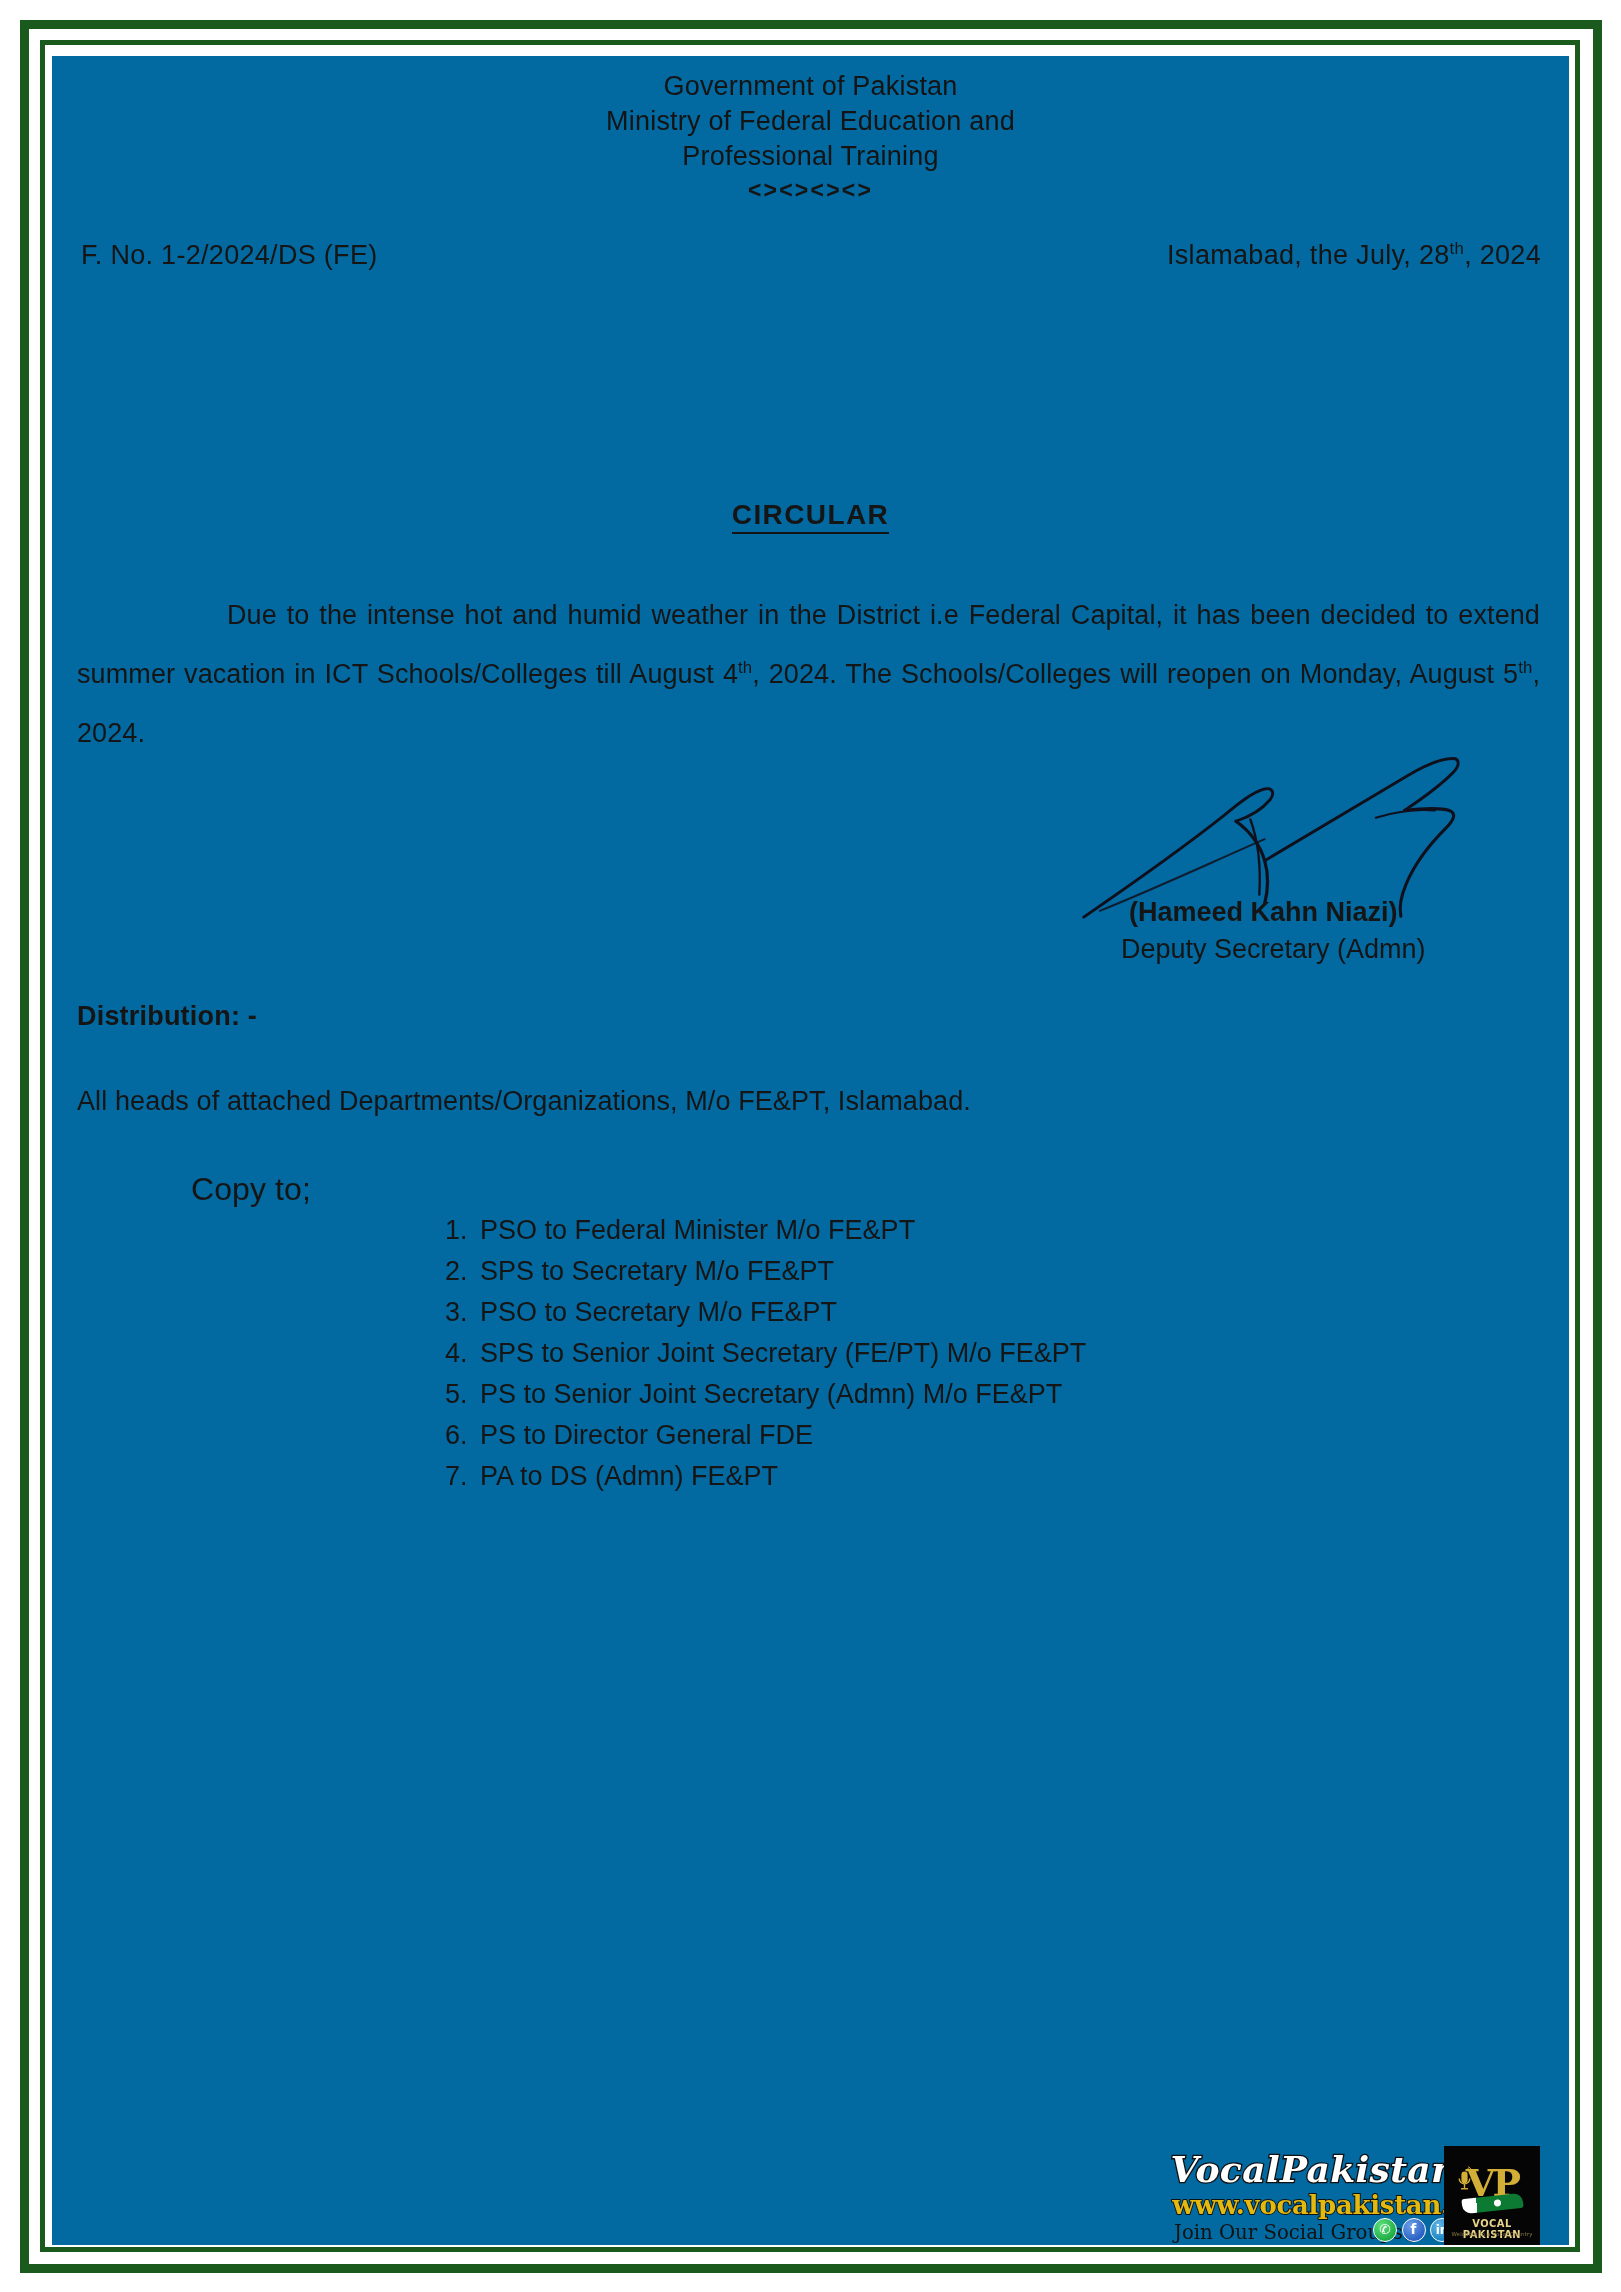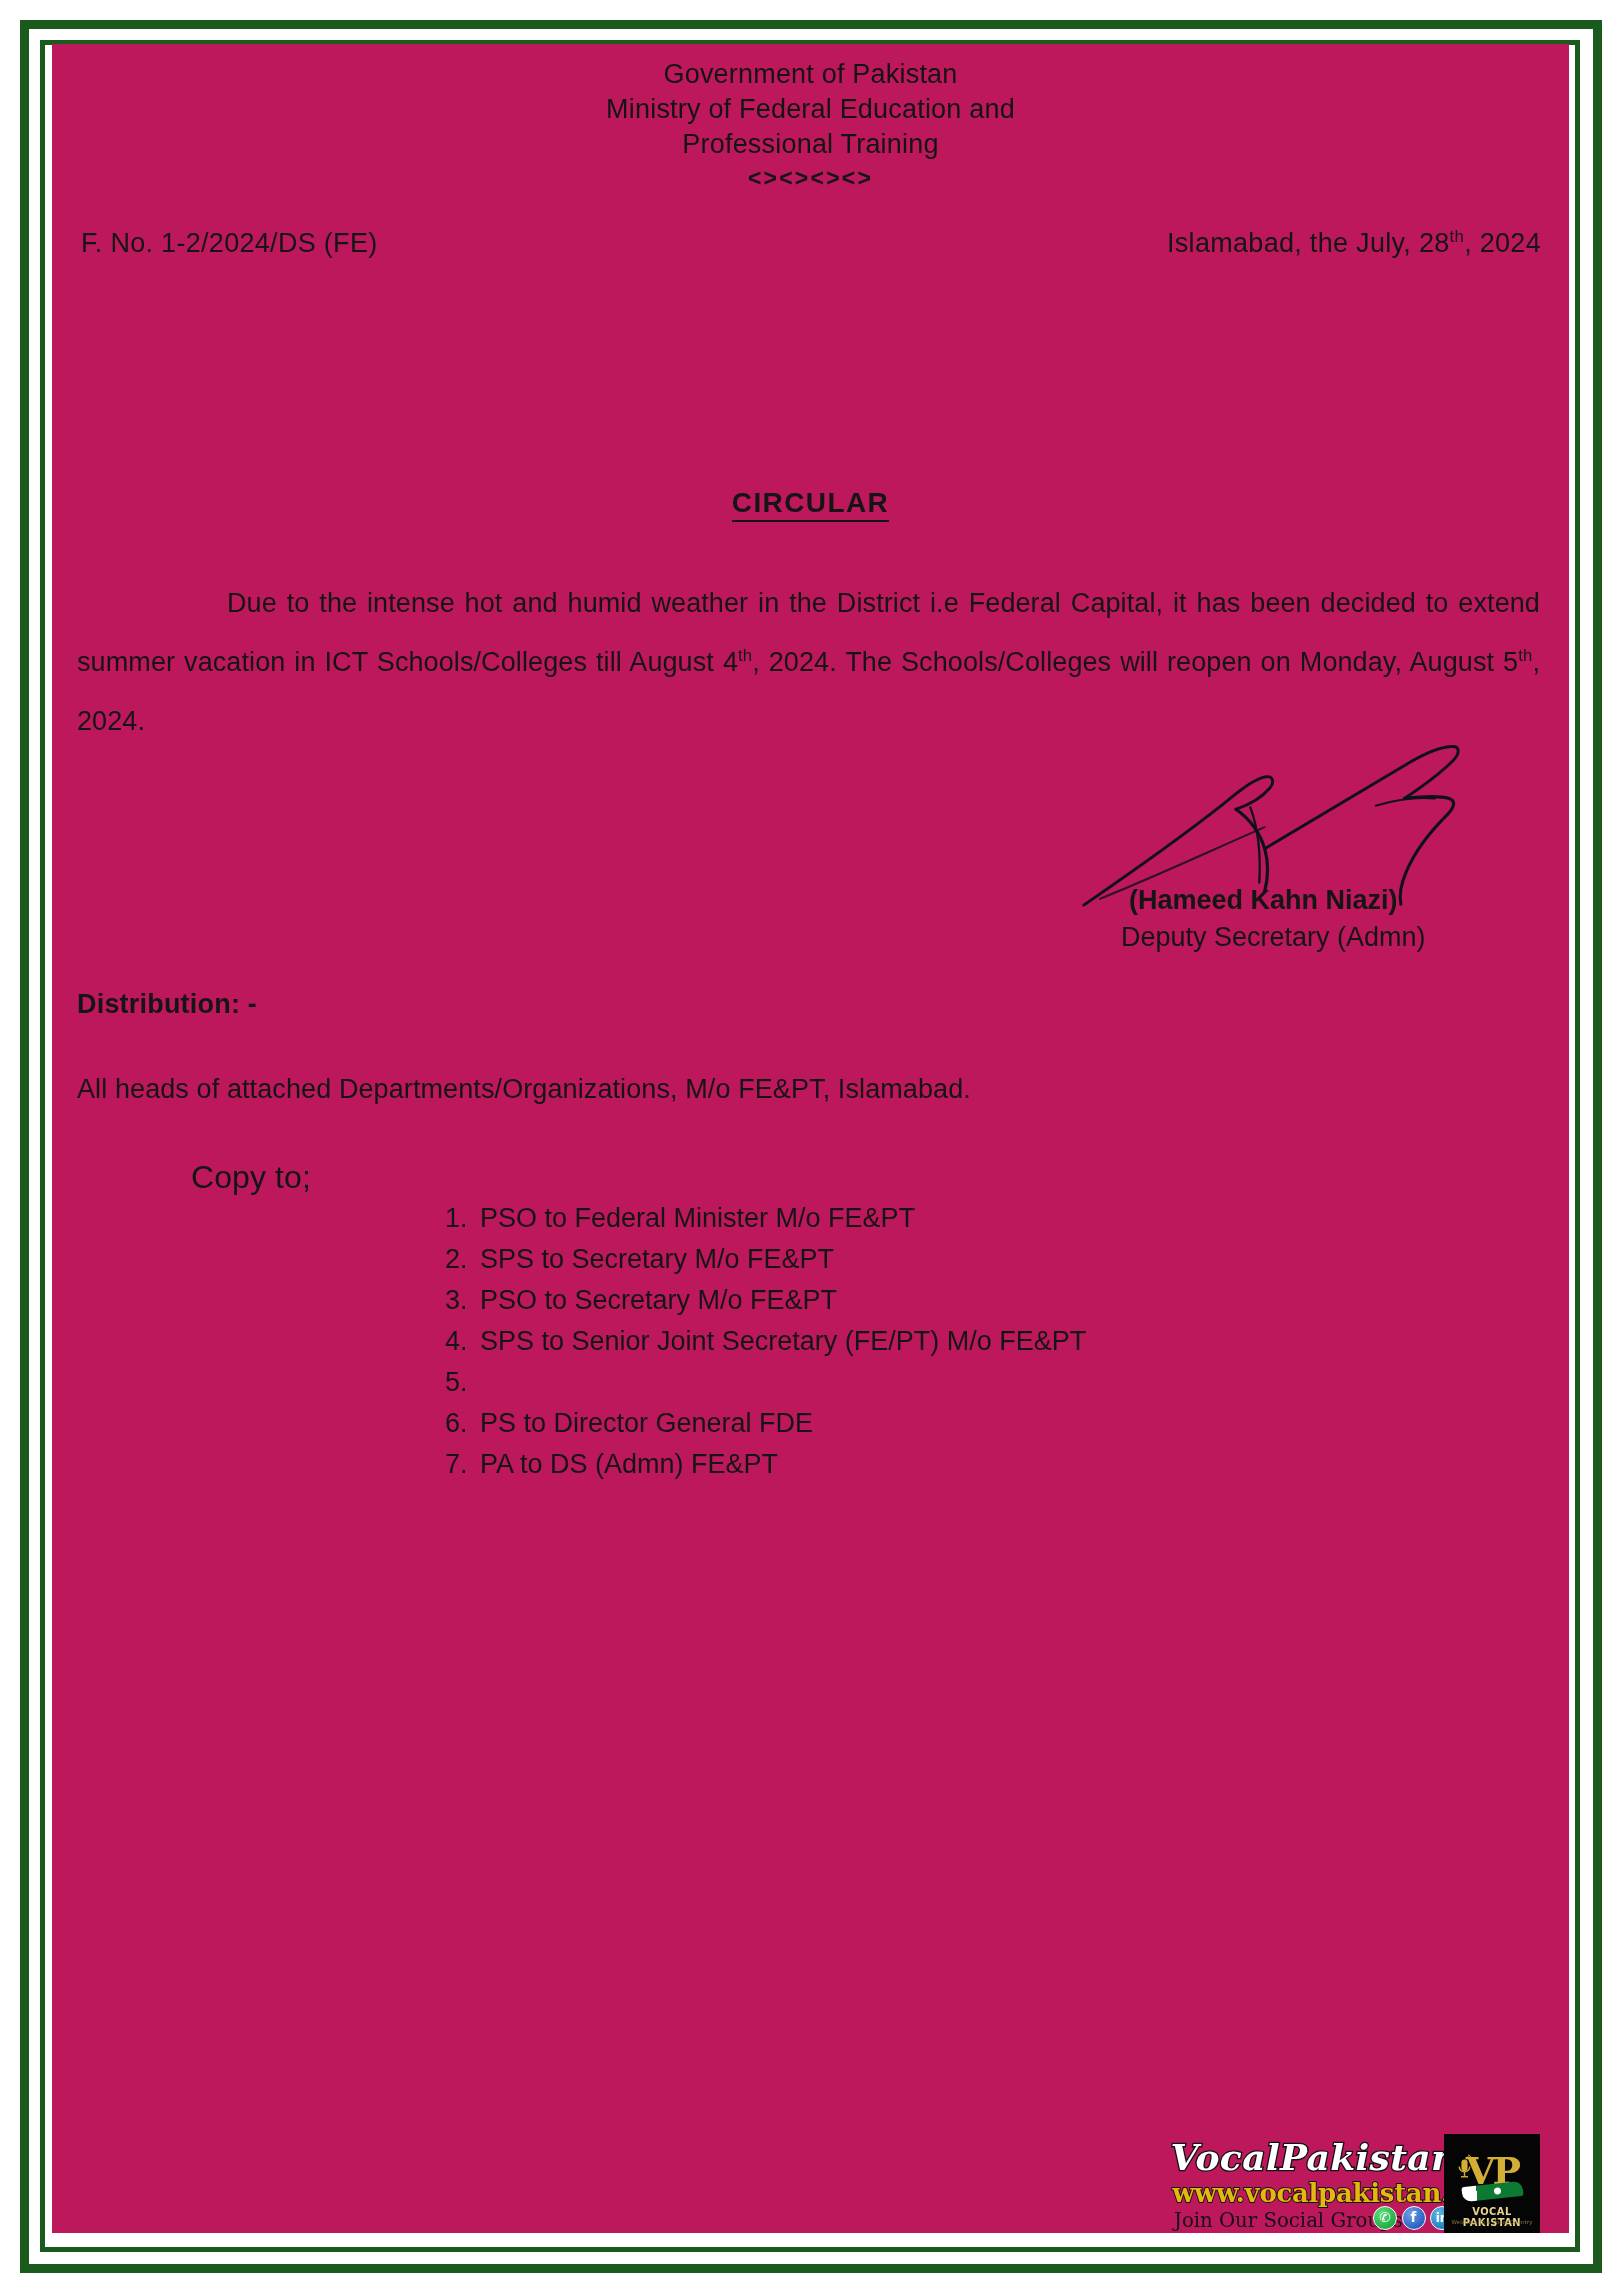--- a/index.html
+++ b/index.html
@@ -38,24 +38,24 @@
     height: 2212px;
     border: 5.4px solid #1a5a1c;
     box-sizing: border-box;
     pointer-events: none;
   }
 
   
   .paper {
     position: absolute;
     left: 52px;
-    top: 44px;
+    top: 56px;
     width: 1517px;
     height: 2189px;
-    background: #be185d;
+    background: #0369a1;
     overflow: hidden;
   }
 
   .sheet {
     position: absolute;
     left: 0;
     top: 0;
     width: 1517px;
     height: 2189px;
     color: #151515;
@@ -435,20 +435,21 @@
         <div class="copy-item">
           <span class="num">3.</span>
           <span>PSO to Secretary M/o FE&amp;PT</span>
         </div>
         <div class="copy-item">
           <span class="num">4.</span>
           <span>SPS to Senior Joint Secretary (FE/PT) M/o FE&amp;PT</span>
         </div>
         <div class="copy-item">
           <span class="num">5.</span>
+          <span>PS to Senior Joint Secretary (Admn) M/o FE&amp;PT</span>
         </div>
         <div class="copy-item">
           <span class="num">6.</span>
           <span>PS to Director General FDE</span>
         </div>
         <div class="copy-item">
           <span class="num">7.</span>
           <span>PA to DS (Admn) FE&amp;PT</span>
         </div>
       </div>

